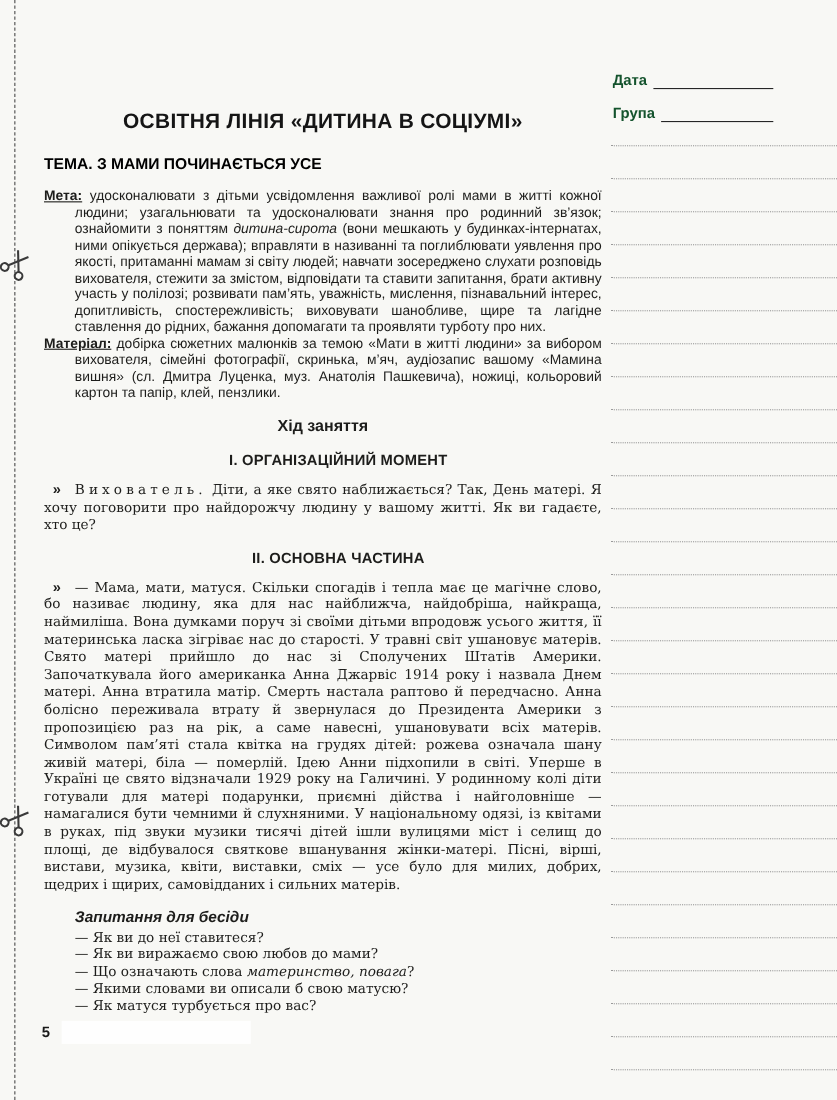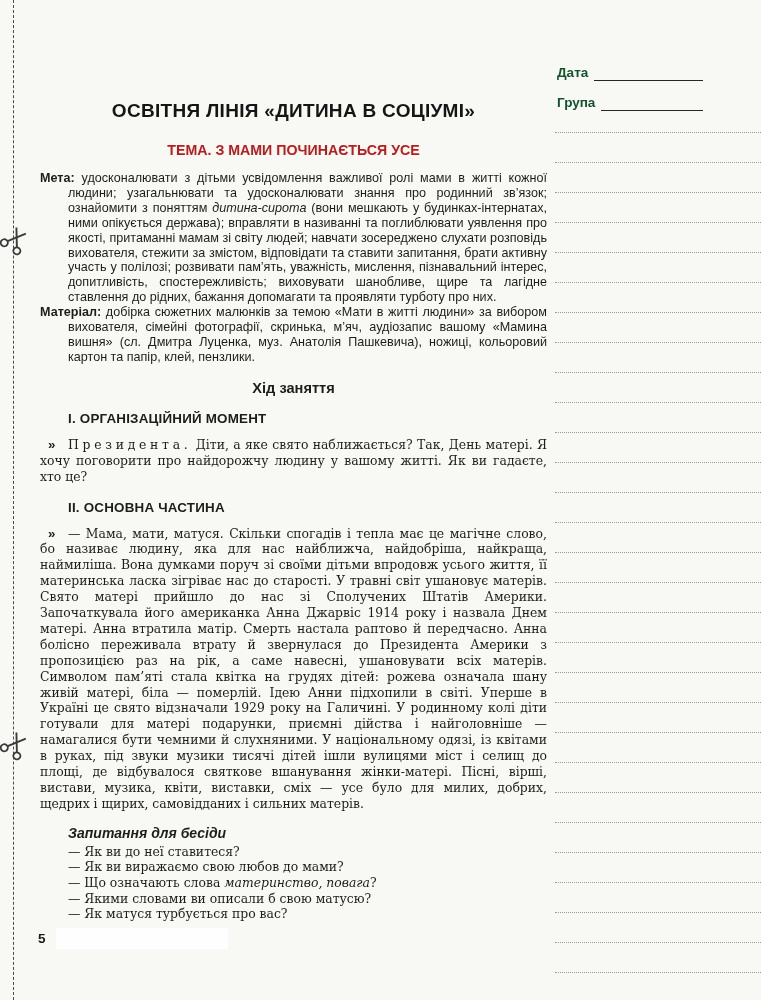--- a/index.html
+++ b/index.html
@@ -19,31 +19,31 @@
   .margin-col{position:absolute;left:557px;top:60px;width:146px;}
   .field-row{display:flex;align-items:flex-end;height:21px;margin-bottom:9px;font-size:13.5px;font-weight:700;color:#14532d;}
   .field-label{margin-right:6px;line-height:16px;}
   .field-line{flex:1;border-bottom:1.5px solid #262626;}
   .notes-lines{position:absolute;left:555px;top:103px;right:0;}
   .notes-line{height:29px;border-bottom:1.6px dotted #9a9a9a;}
 
   
   .content{position:absolute;left:40px;top:0;width:507px;}
   .doc-title{margin:100px 0 0;font-size:19px;line-height:22px;font-weight:700;text-align:center;letter-spacing:.3px;color:#151515;}
-  .theme{margin-top:20px;text-align:center;font-size:14.2px;color:#b91c1c;}
+  .theme{margin-top:20px;text-align:left;font-size:14.2px;color:#000000;}
   .theme-label{font-weight:600;}
   .theme-title{font-weight:800;}
   .sans-para{font-size:12.6px;line-height:14.9px;text-align:justify;margin:0;}
   .hang{padding-left:28px;text-indent:-28px;}
   .meta{margin-top:13px;}
   .material{margin-top:0;}
-  .sans-para b{font-weight:700;}
+  .sans-para b{font-weight:700;text-decoration:underline;}
   .sans-para i{font-style:italic;}
   .flow-title{margin-top:15px;text-align:center;font-size:14.6px;font-weight:700;}
-  .section-heading{margin:15px 0 0 28px;font-size:13.4px;font-weight:700;letter-spacing:.2px;}
+  .section-heading{margin:15px 0 0 28px;font-size:13.4px;font-weight:700;letter-spacing:.2px;text-align:center;}
   .activity{position:relative;margin:11px 0 0 28px;font-size:13.3px;font-weight:700;}
   .activity .marker{position:absolute;left:-20px;top:0;}
   .serif{font-family:"DejaVu Serif",serif;font-size:12.4px;line-height:15.9px;text-align:justify;}
   .dialogue{margin-top:3px;text-indent:28px;}
   .speaker{letter-spacing:.3em;}
   .story{margin-top:3px;text-indent:28px;}
   .q-heading{margin:13px 0 3px 28px;font-size:14px;font-weight:700;font-style:italic;}
   .q{margin:0 0 0 28px;font-family:"DejaVu Serif",serif;font-size:12.4px;line-height:15.6px;}
   .q i{font-style:italic;}
   .footer-strip{position:absolute;left:56px;top:928px;width:172px;height:21px;background:rgba(255,255,255,.85);}
@@ -127,21 +127,21 @@
   <p class="sans-para hang material"><b>Матеріал:</b><span> добірка сюжетних малюнків за темою «Мати в житті людини» за вибором вихователя, сімейні фотографії, скринька, м’яч, аудіозапис вашому «Мамина вишня» (сл. Дмитра Луценка, муз. Анатолія Пашкевича), ножиці, кольоровий картон та папір, клей, пензлики.</span></p>
 
   <div class="flow-title">Хід заняття</div>
 
   <div class="section-heading">І. ОРГАНІЗАЦІЙНИЙ МОМЕНТ</div>
 
   <div class="activity">
     <span class="marker">»</span>
   </div>
 
-  <p class="serif dialogue"><span class="speaker">Президента.</span><span> Діти, а яке свято наближається? Так, День матері. Я хочу поговорити про найдорожчу людину у вашому житті. Як ви гадаєте, хто це?</span></p>
+  <p class="serif dialogue"><span class="speaker">Вихователь.</span><span> Діти, а яке свято наближається? Так, День матері. Я хочу поговорити про найдорожчу людину у вашому житті. Як ви гадаєте, хто це?</span></p>
 
   <div class="section-heading">ІІ. ОСНОВНА ЧАСТИНА</div>
 
   <div class="activity">
     <span class="marker">»</span>
   </div>
 
   <p class="serif story">— Мама, мати, матуся. Скільки спогадів і тепла має це магічне слово, бо називає людину, яка для нас найближча, найдобріша, найкраща, наймиліша. Вона думками поруч зі своїми дітьми впродовж усього життя, її материнська ласка зігріває нас до старості. У травні світ ушановує матерів. Свято матері прийшло до нас зі Сполучених Штатів Америки. Започаткувала його американка Анна Джарвіс 1914 року і назвала Днем матері. Анна втратила матір. Смерть настала раптово й передчасно. Анна болісно переживала втрату й звернулася до Президента Америки з пропозицією раз на рік, а саме навесні, ушановувати всіх матерів. Символом пам’яті стала квітка на грудях дітей: рожева означала шану живій матері, біла — померлій. Ідею Анни підхопили в світі. Уперше в Україні це свято відзначали 1929 року на Галичині. У родинному колі діти готували для матері подарунки, приємні дійства і найголовніше — намагалися бути чемними й слухняними. У національному одязі, із квітами в руках, під звуки музики тисячі дітей ішли вулицями міст і селищ до площі, де відбувалося святкове вшанування жінки-матері. Пісні, вірші, вистави, музика, квіти, виставки, сміх — усе було для милих, добрих, щедрих і щирих, самовідданих і сильних матерів.</p>
 
   <div class="q-heading">Запитання для бесіди</div>

